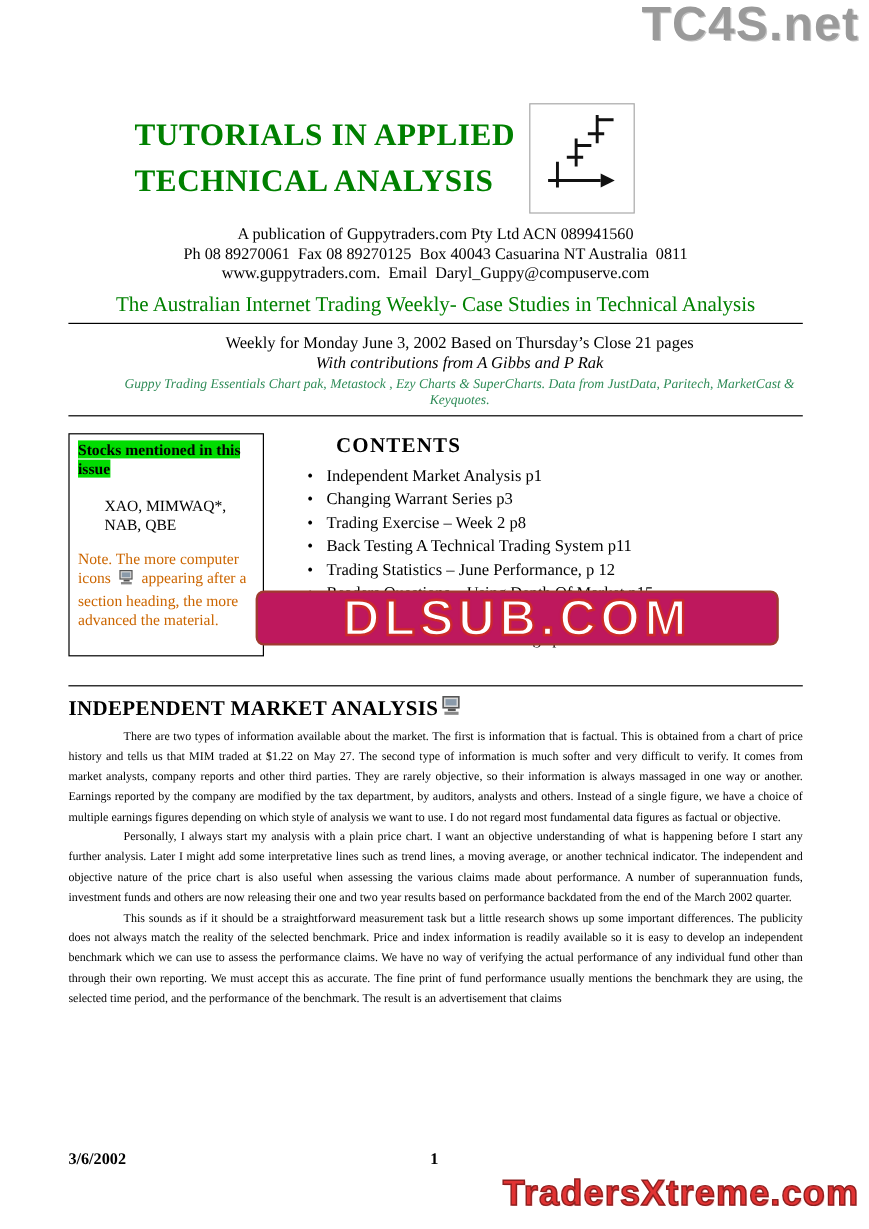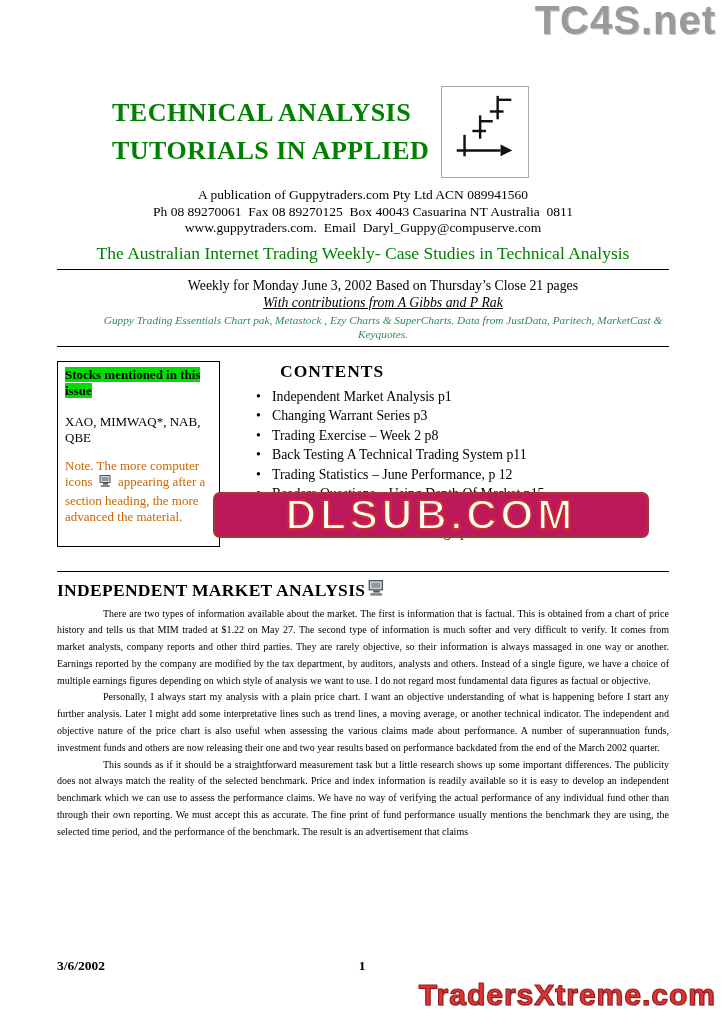--- a/index.html
+++ b/index.html
@@ -51,31 +51,31 @@
   .pub-block { text-align:center; font-size:13.5px; line-height:16.5px; margin-top:9px; }
   .tagline { text-align:center; color:#008000; font-size:17.5px; margin-top:6px; }
 
   .rule { border:none; border-top:1px solid #000; }
   .rule-1 { margin-top:5px; }
   .rule-2 { margin-top:5px; }
   .rule-3 { margin-top:24px; }
 
   .issue-block { text-align:center; margin-top:7px;margin-left:40px; }
   .issue-weekly { font-size:13.8px; line-height:17px; }
-  .issue-contrib { font-size:13.8px; font-style:italic; line-height:17px;text-decoration:underline; }
+  .issue-contrib { font-size:13.8px; font-style:italic; line-height:17px; }
   .issue-sources { font-size:11.3px; font-style:italic; color:#2e8b57; line-height:14px; margin-top:2px; }
 
   
   .columns { display:flex; margin-top:14px; }
   .stocks-box {
     width:163px; min-height:186px; border:1px solid #000;
     padding:5px 7px; font-size:13px; line-height:16px;
   }
   .stocks-heading { display:inline; font-weight:bold; background:#00dd00; }
-  .stocks-list { margin-top:15px; }
+  .stocks-list { margin-top:15px;margin-left:22px; }
   .stocks-note { margin-top:12px; color:#cc6600; line-height:16.5px; }
   .computer-icon { display:inline-block; vertical-align:-2px; margin:0 3px; }
 
   .contents-col { flex:1; padding-left:12px; }
   .contents-heading { font-weight:bold; font-size:17.5px; letter-spacing:1px; margin-bottom:5px;margin-left:48px; }
   .contents-list { list-style:none; }
   .contents-item { display:flex; font-size:13.8px; line-height:19.5px; padding-left:24px; }
   .bullet { width:16px; flex:0 0 16px; }
 
   
@@ -94,22 +94,22 @@
 <body>
 
 <div class="page">
 
   <div class="wm-top">TC4S.net</div>
 
   <div class="content">
 
     <div class="masthead">
       <div class="mast-title">
+        <span>TUTORIALS IN APPLIED</span>
         <span>TECHNICAL ANALYSIS</span>
-        <span>TUTORIALS IN APPLIED</span>
       </div>
       <div class="logo-box">
         <span>
           <svg width="76" height="80" viewBox="0 0 78 82" fill="none" stroke="#111" stroke-width="2.5">
             <line x1="52" y1="6" x2="52" y2="30"></line>
             <line x1="52" y1="10" x2="66" y2="10"></line>
             <line x1="44" y1="22" x2="58" y2="22"></line>
             <line x1="34" y1="26" x2="34" y2="50"></line>
             <line x1="34" y1="32" x2="47" y2="32"></line>
             <line x1="26" y1="42" x2="40" y2="42"></line>

